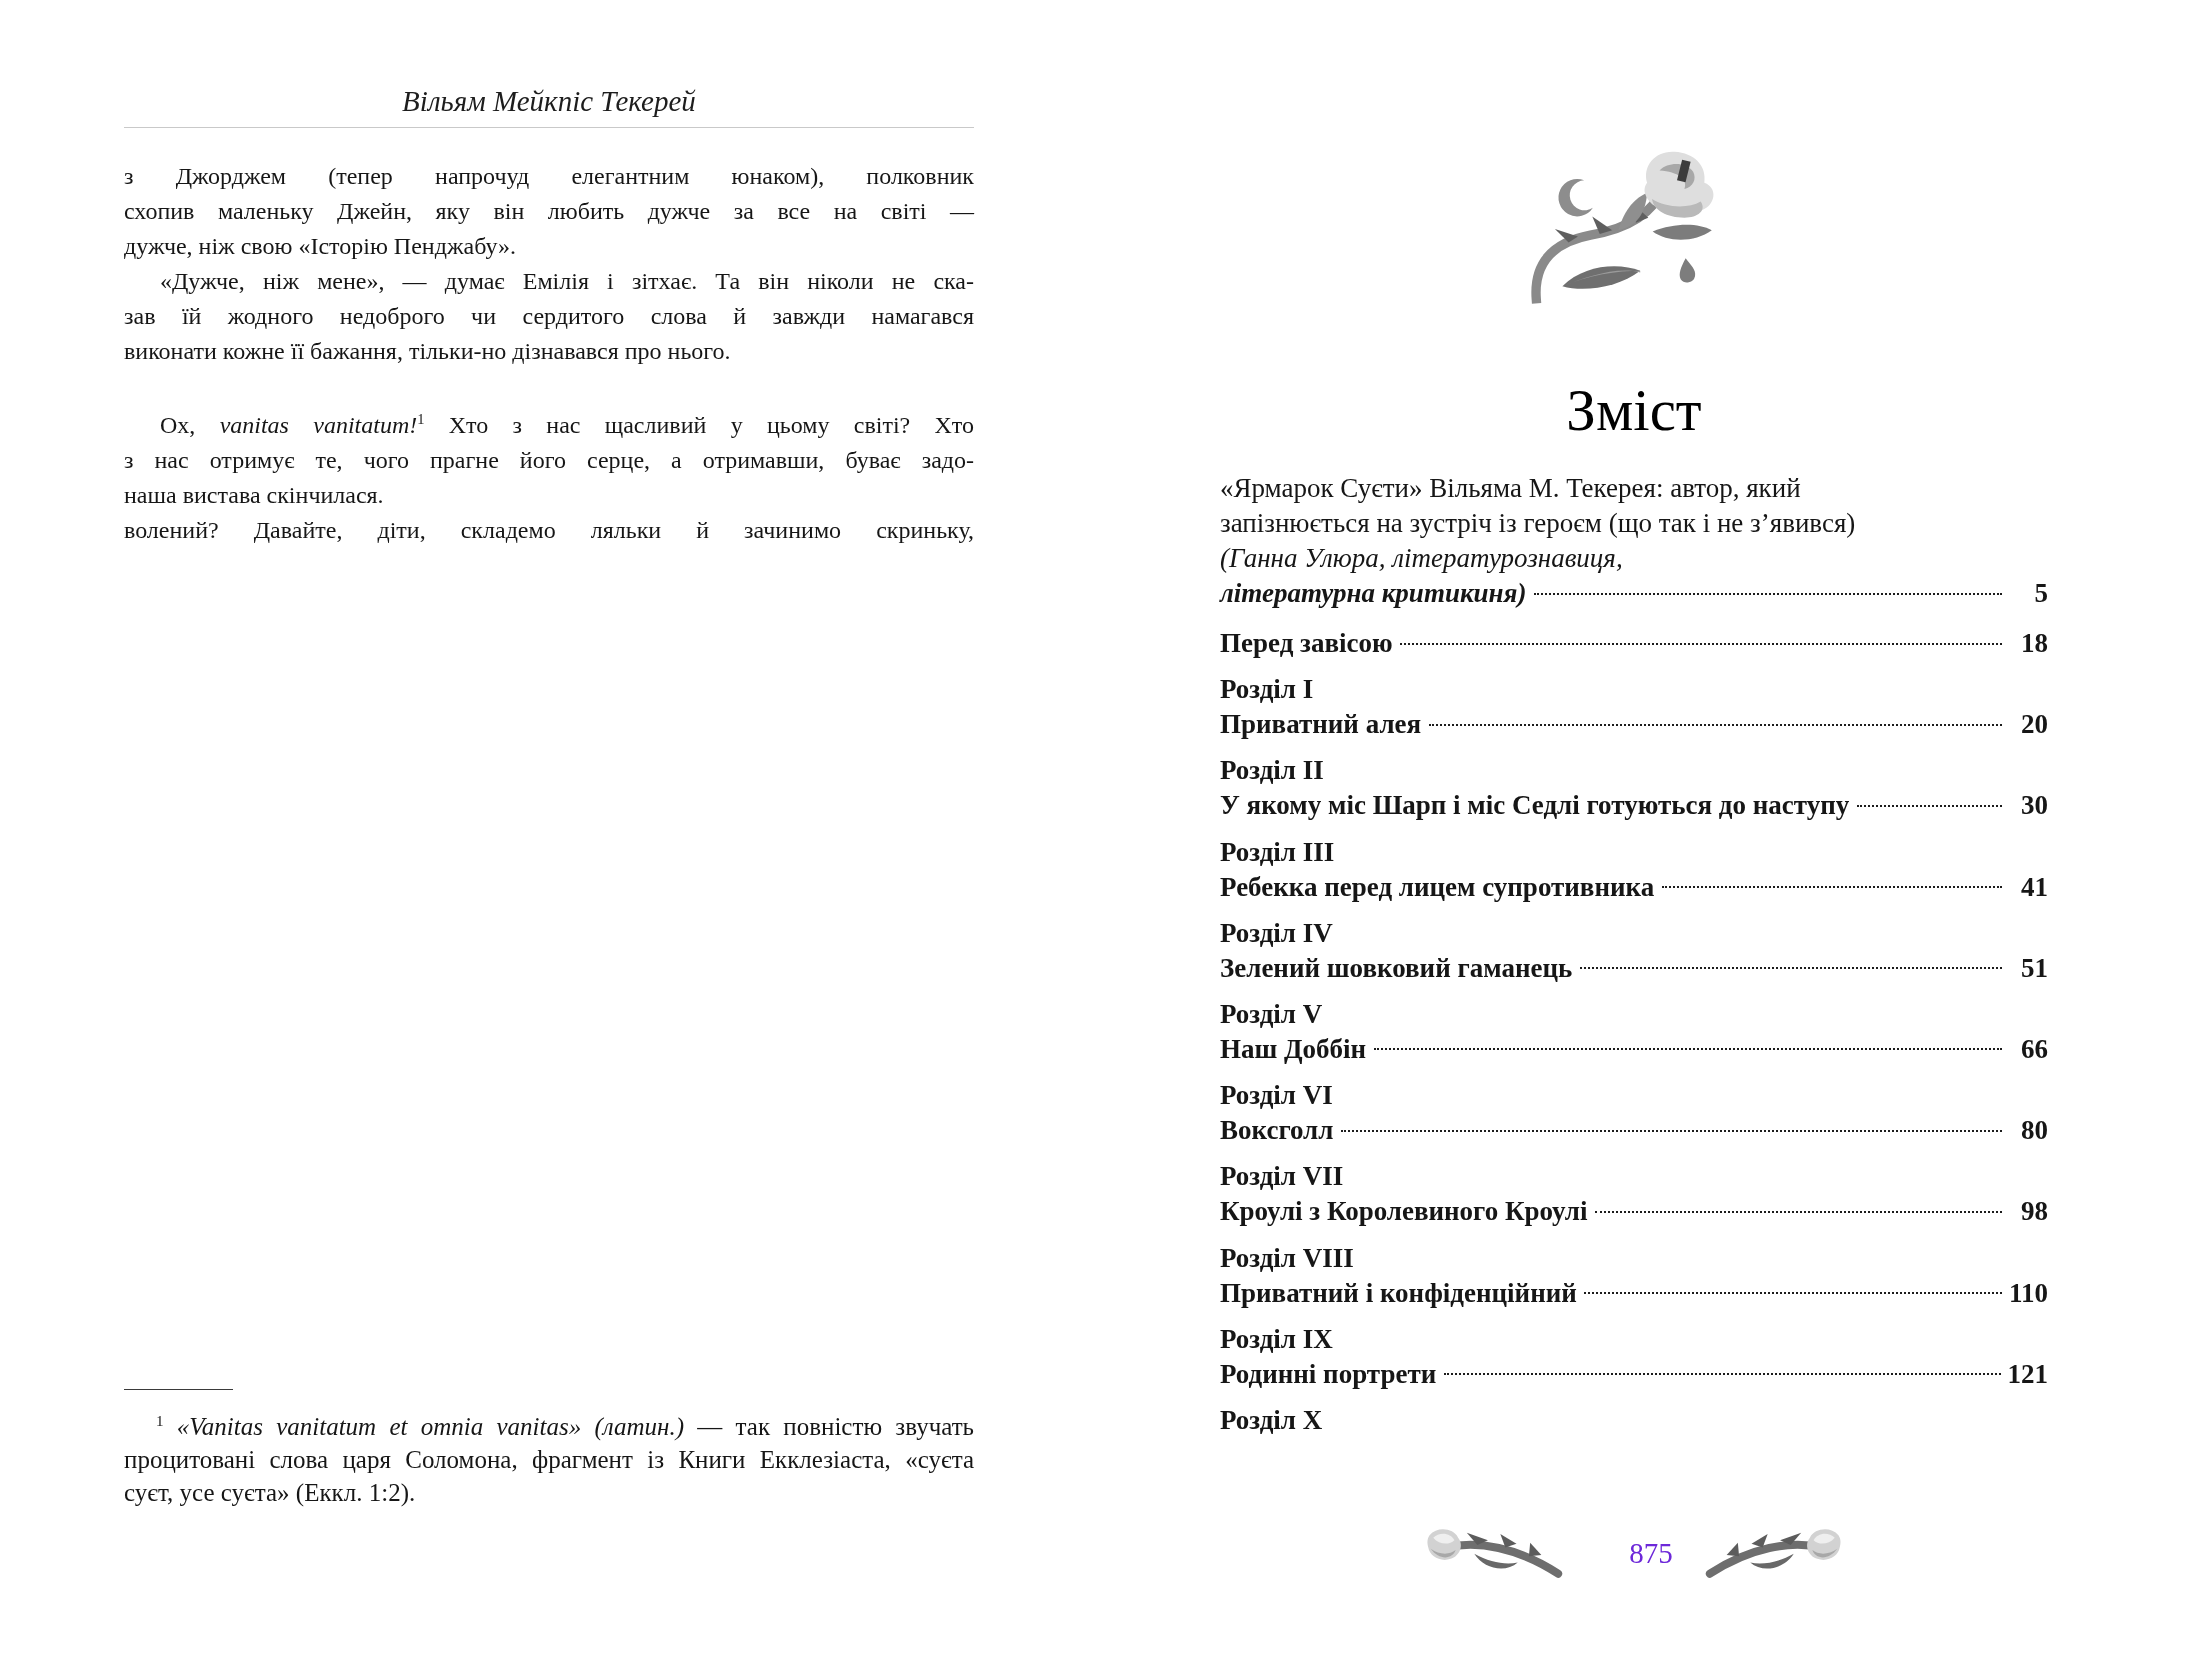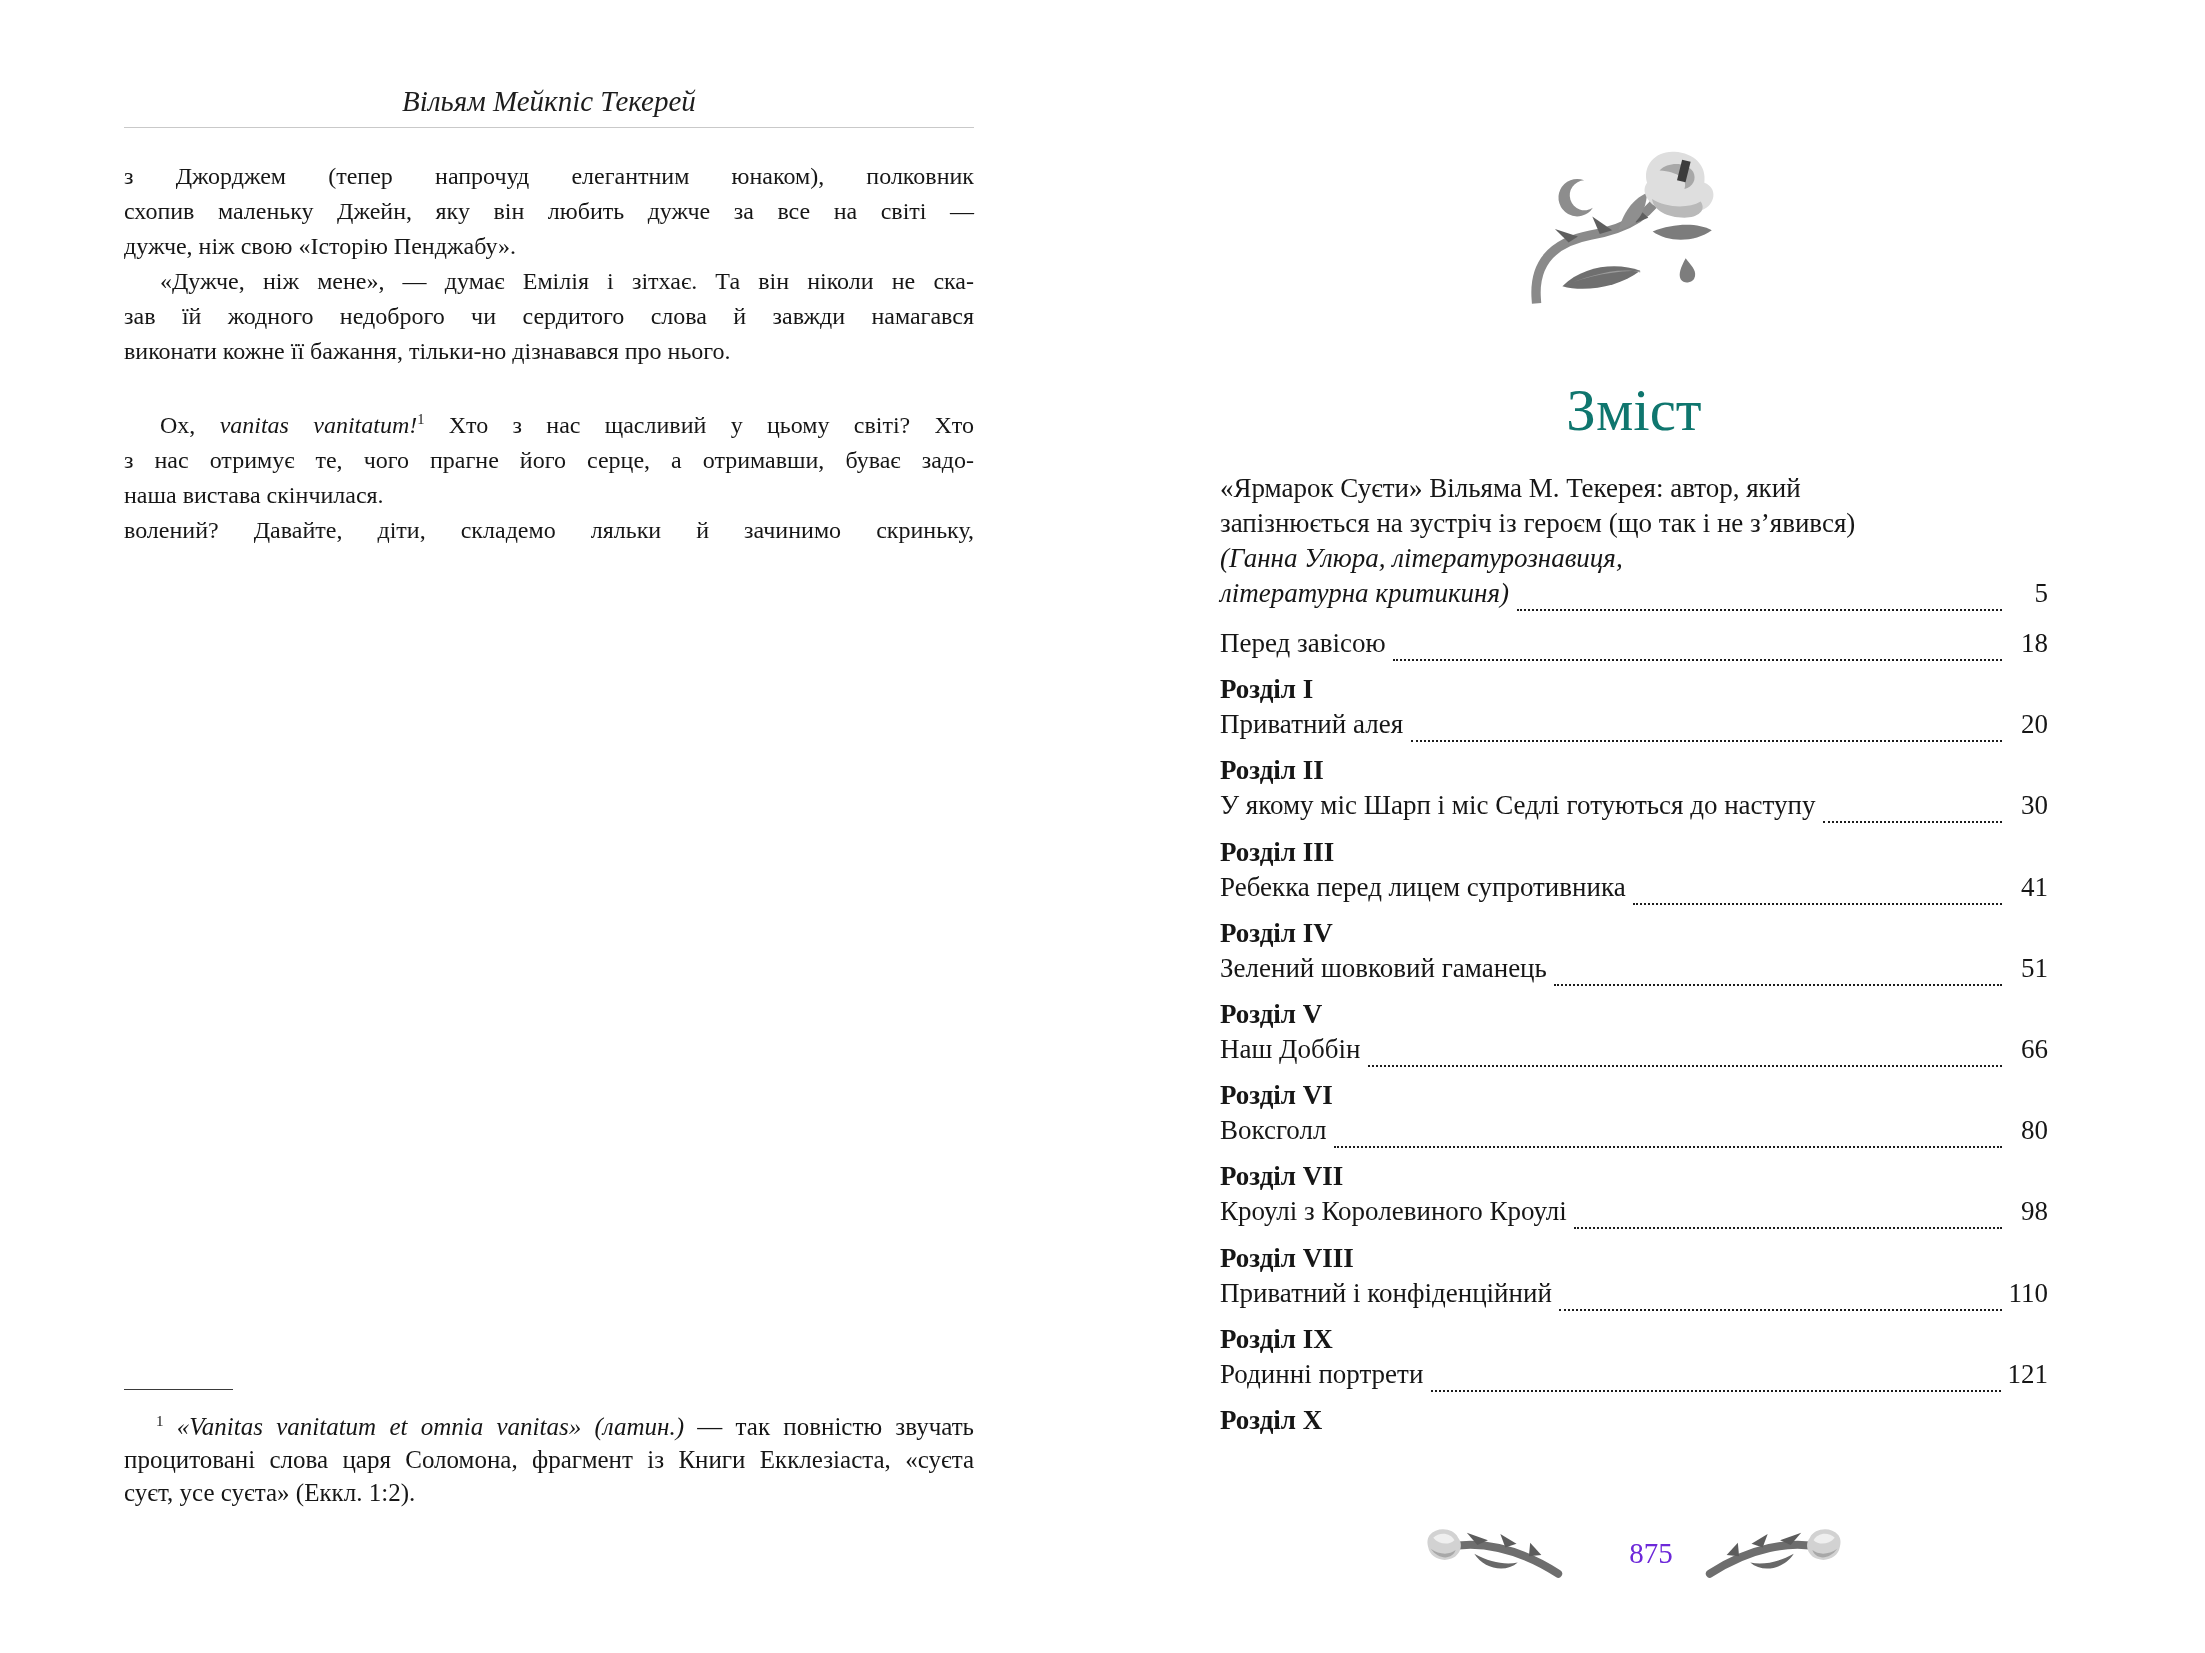--- a/index.html
+++ b/index.html
@@ -26,24 +26,24 @@
   .footnote{position:absolute;left:124px;top:1389px;width:850px;font-size:25px;line-height:33px;}
   .footnote-rule{border:none;border-top:1.9px solid #3a3a3a;width:109px;margin:0 0 20px 0;}
   .fline{text-align:justify;text-align-last:justify;}
   .fline.last{text-align-last:left;}
   .fline.indent{padding-left:32px;}
   
   .page-right{position:absolute;left:1220px;top:143px;width:828px;}
   .ornament-top{display:block;margin:0 auto;width:218px;height:165px;}
   .toc-title-big{
     margin-top:73px;text-align:center;font-size:59px;line-height:1;
-    color:#0f766e;font-weight:normal;
+    color:#000000;font-weight:normal;
   }
   .toc{margin-top:31px;font-size:27px;line-height:35px;}
-  .toc-line{display:flex;align-items:flex-end;}
+  .toc-line{display:flex;align-items:center;font-weight:bold;}
   .toc-title{white-space:nowrap;}
   .toc-title.it{font-style:italic;}
   .leader{flex:1;border-bottom:2.5px dotted #1c1c1c;margin:0 6.2px 0 7.5px;min-width:25px;}
   .toc-page{min-width:40px;text-align:right;}
   .chapter{margin-top:11.2px;}
   .chapter-heading{font-weight:bold;}
   .before-curtain{margin-top:15px;}
   
   .footer{position:absolute;left:1220px;top:1524px;width:828px;
     display:flex;justify-content:center;align-items:center;gap:21px;}

